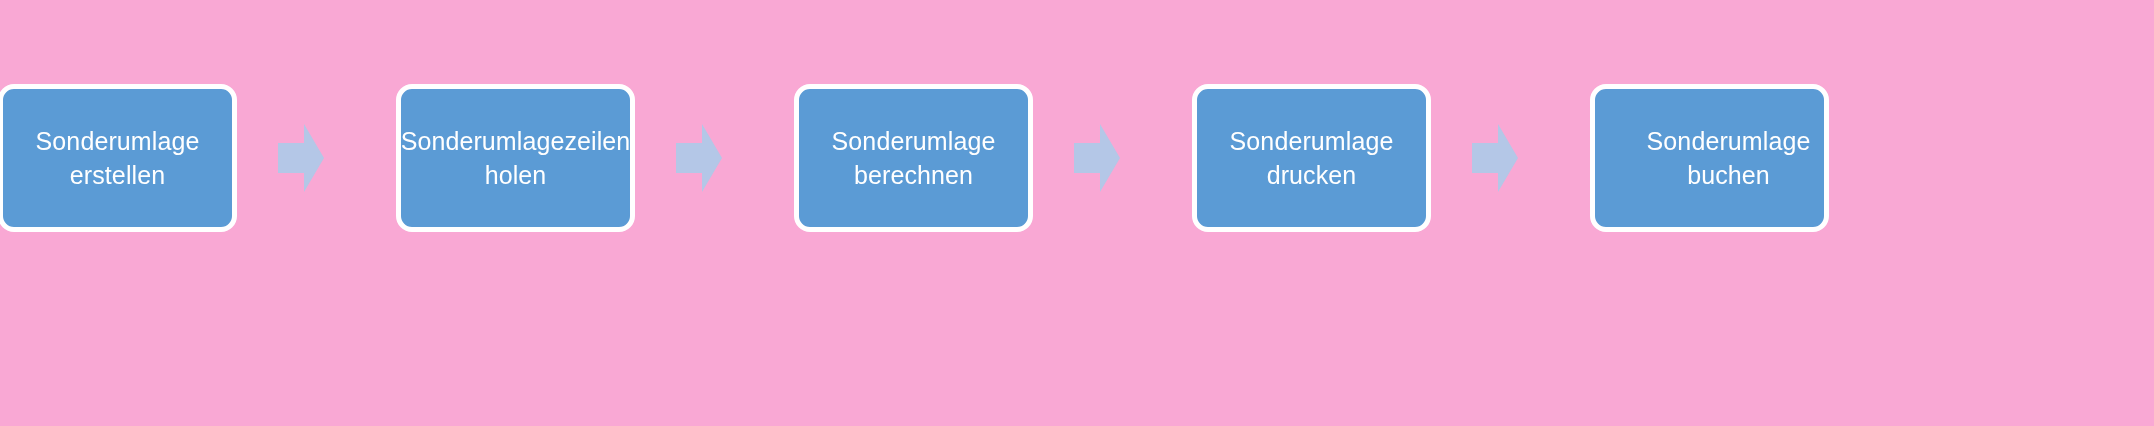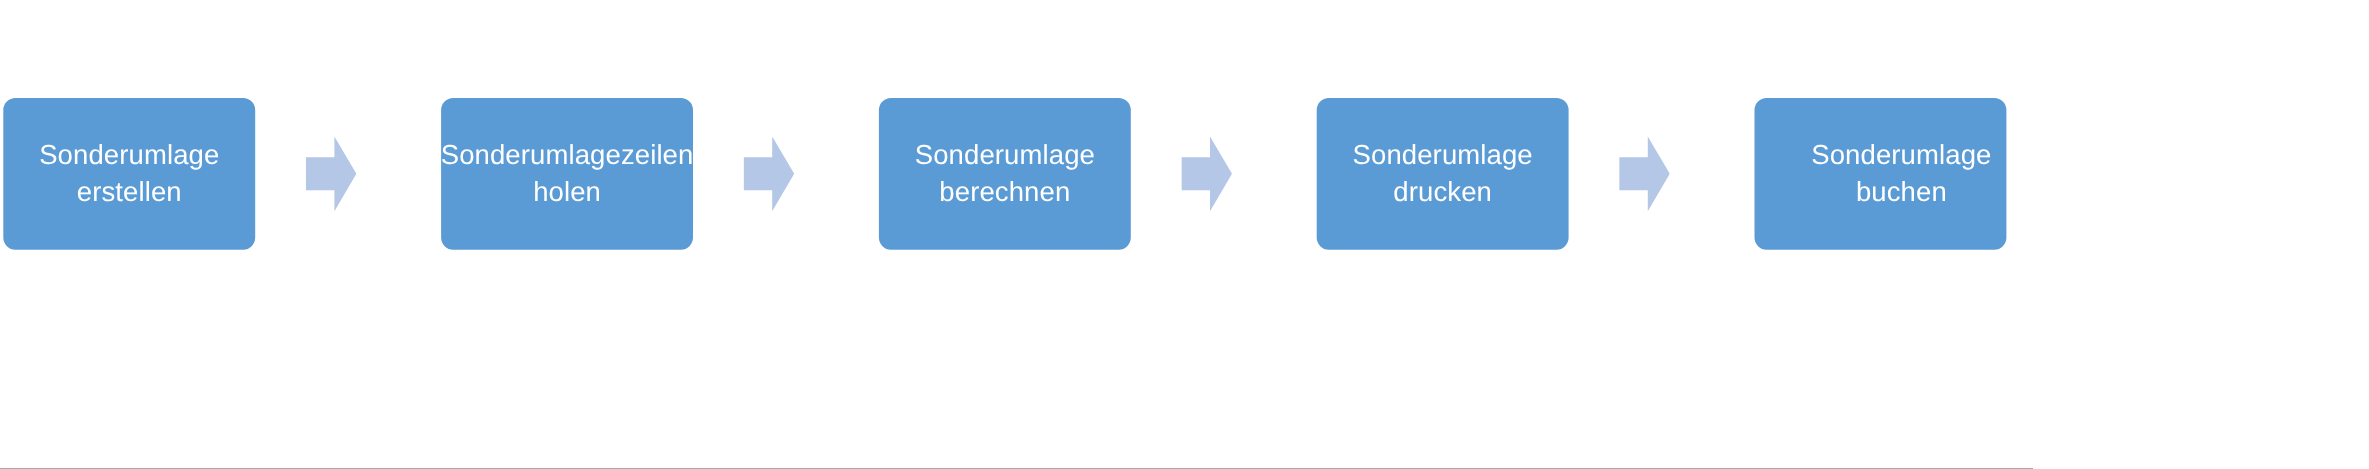--- a/index.html
+++ b/index.html
@@ -12,21 +12,21 @@
     width: 2154px;
     height: 426px;
     overflow: hidden;
     font-family: "Liberation Sans", sans-serif;
   }
 
   #diagram {
     position: relative;
     width: 2154px;
     height: 426px;
-    background: #ffffff;
+    background: #f9a8d4;
   }
 
   .flow-row {
     position: absolute;
     left: 0;
     top: 84px;
     width: 2154px;
     height: 148px;
     display: flex;
     flex-direction: row;

